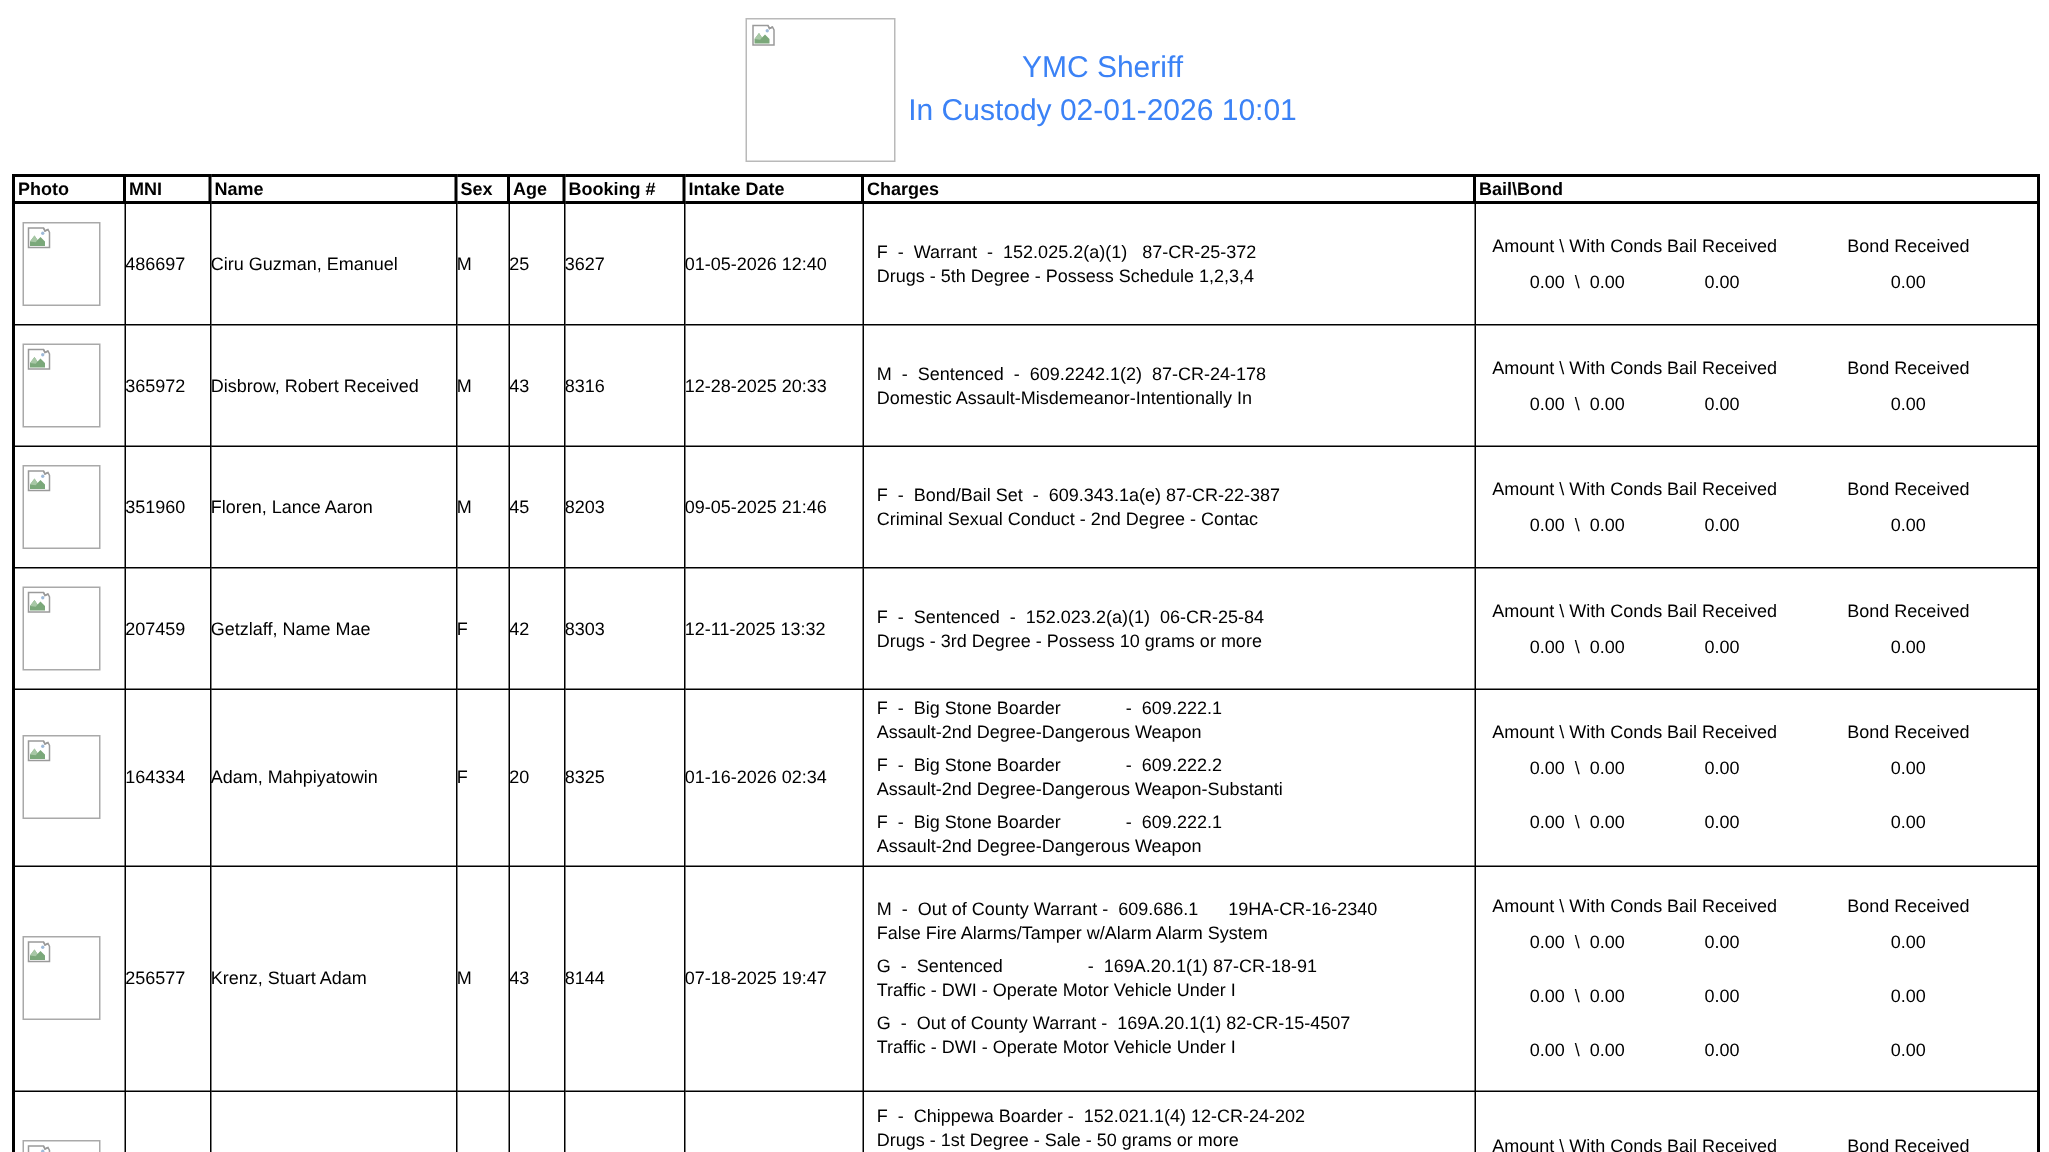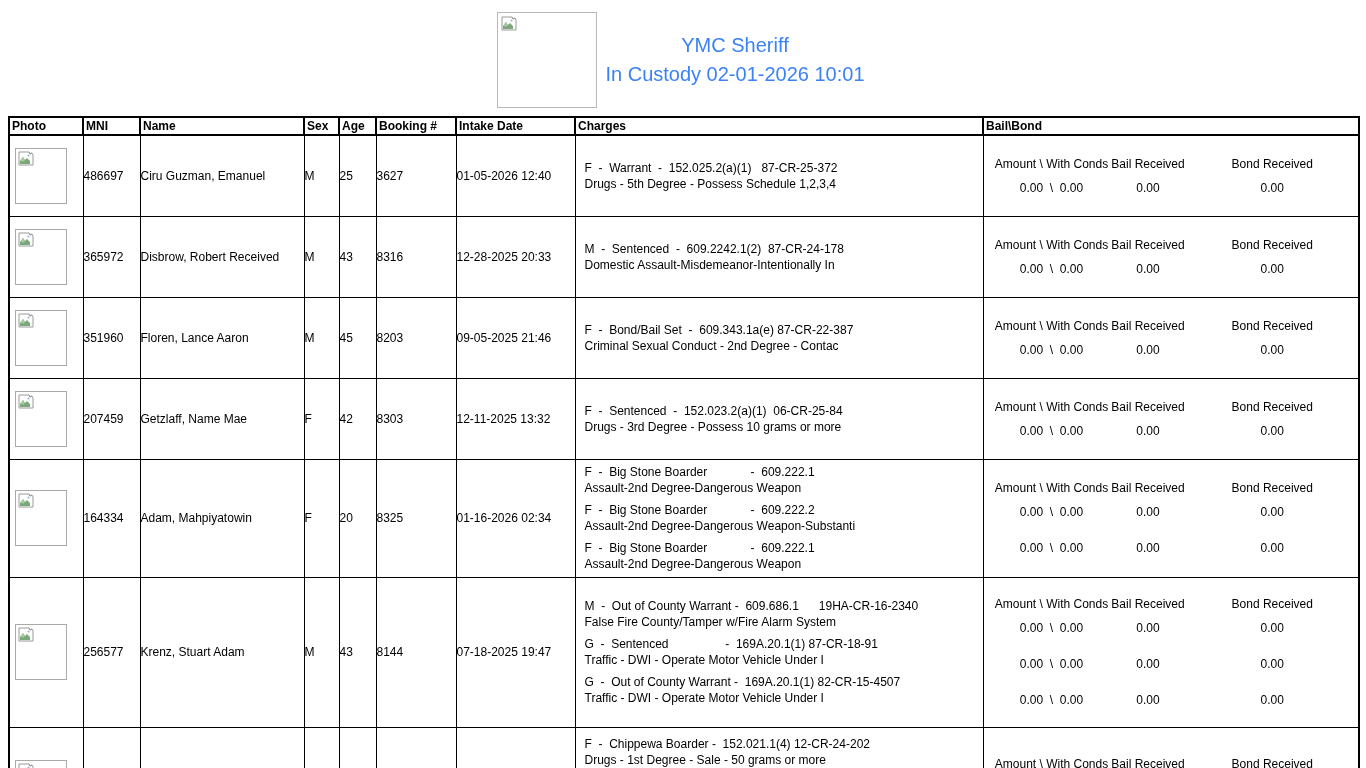--- a/index.html
+++ b/index.html
@@ -305,21 +305,21 @@
         <td class="c-mni">256577</td>
         <td class="c-name">Krenz, Stuart Adam</td>
         <td class="c-sex">M</td>
         <td class="c-age">43</td>
         <td class="c-booking">8144</td>
         <td class="c-intake">07-18-2025 19:47</td>
         <td class="c-charges">
           <div class="charges-wrap">
             <div class="charge">
               <div class="charge-line">M  -  Out of County Warrant -  609.686.1      19HA-CR-16-2340</div>
-              <div class="charge-line">False Fire County/Tamper w/Fire Alarm System</div>
+              <div class="charge-line">False Fire Alarms/Tamper w/Alarm Alarm System</div>
             </div>
             <div class="charge">
               <div class="charge-line">G  -  Sentenced                 -  169A.20.1(1) 87-CR-18-91</div>
               <div class="charge-line">Traffic - DWI - Operate Motor Vehicle Under I</div>
             </div>
             <div class="charge">
               <div class="charge-line">G  -  Out of County Warrant -  169A.20.1(1) 82-CR-15-4507</div>
               <div class="charge-line">Traffic - DWI - Operate Motor Vehicle Under I</div>
             </div>
           </div>

